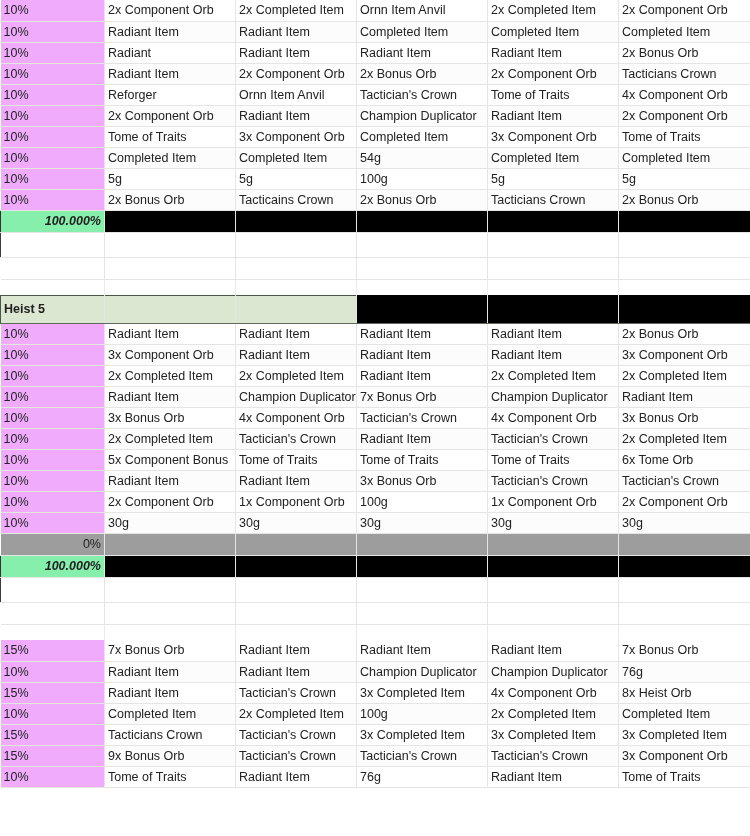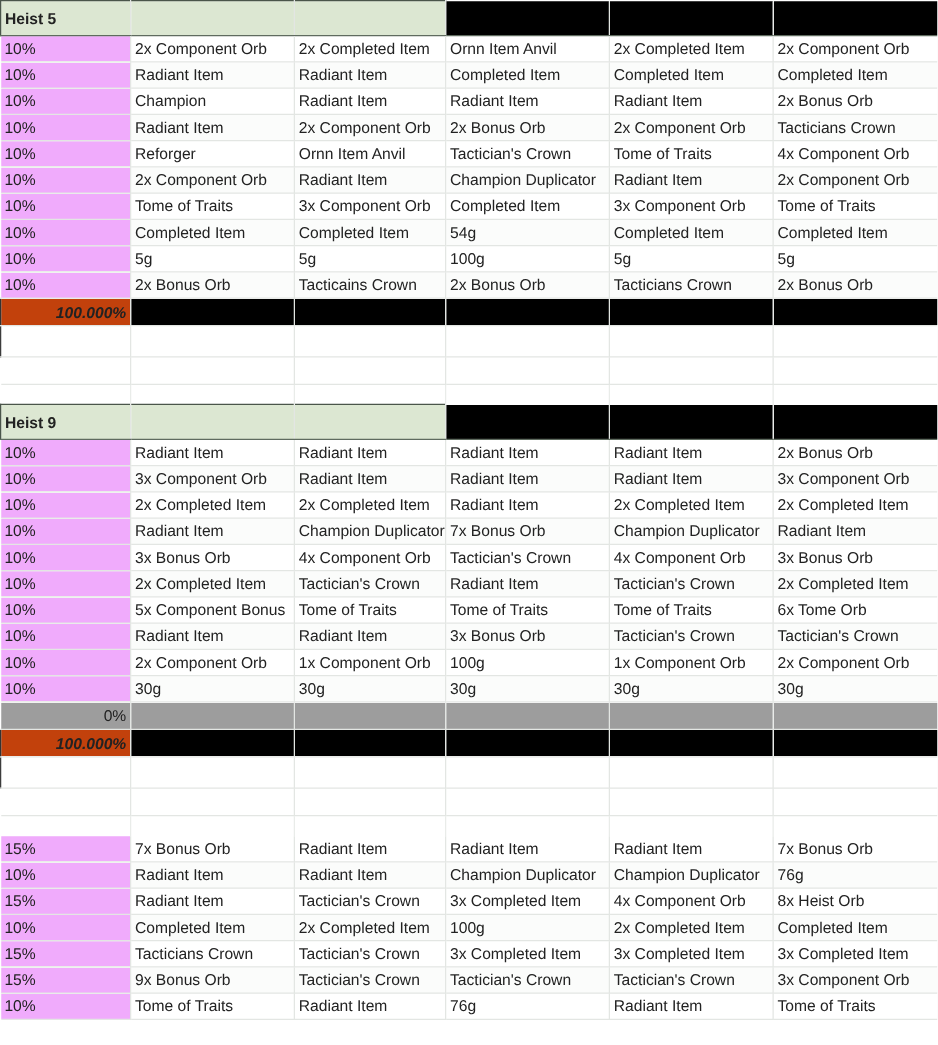--- a/index.html
+++ b/index.html
@@ -74,21 +74,21 @@
   }
   td.title-black {
     background: #000000;
     border-right: 1px solid #000000;
     border-bottom: 1px solid #000000;
   }
 
   
   tr.total-row td { height: 22px; }
   td.total-pct {
-    background: #c2410c;
+    background: #86efac;
     text-align: right;
     padding-right: 6px;
     font-style: italic;
     font-weight: bold;
     font-size: 13px;
     color: #111111;
     border: 1px solid #333333;
   }
   td.total-black {
     background: #000000;
@@ -134,150 +134,142 @@
   <table class="grid">
     <colgroup>
       <col class="c0">
         <col class="c1">
         <col class="c2">
         <col class="c3">
         <col class="c4">
         <col class="c5">
     </colgroup>
     <tbody id="grid-body">
+        <tr>
+          <td class="pct">10%</td>
+          <td class="item">2x Component Orb</td>
+          <td class="item">2x Completed Item</td>
+          <td class="item">Ornn Item Anvil</td>
+          <td class="item">2x Completed Item</td>
+          <td class="item">2x Component Orb</td>
+        </tr>
+        <tr>
+          <td class="pct">10%</td>
+          <td class="item alt">Radiant Item</td>
+          <td class="item alt">Radiant Item</td>
+          <td class="item alt">Completed Item</td>
+          <td class="item alt">Completed Item</td>
+          <td class="item alt">Completed Item</td>
+        </tr>
+        <tr>
+          <td class="pct">10%</td>
+          <td class="item">Radiant</td>
+          <td class="item">Radiant Item</td>
+          <td class="item">Radiant Item</td>
+          <td class="item">Radiant Item</td>
+          <td class="item">2x Bonus Orb</td>
+        </tr>
+        <tr>
+          <td class="pct">10%</td>
+          <td class="item alt">Radiant Item</td>
+          <td class="item alt">2x Component Orb</td>
+          <td class="item alt">2x Bonus Orb</td>
+          <td class="item alt">2x Component Orb</td>
+          <td class="item alt">Tacticians Crown</td>
+        </tr>
+        <tr>
+          <td class="pct">10%</td>
+          <td class="item">Reforger</td>
+          <td class="item">Ornn Item Anvil</td>
+          <td class="item">Tactician's Crown</td>
+          <td class="item">Tome of Traits</td>
+          <td class="item">4x Component Orb</td>
+        </tr>
+        <tr>
+          <td class="pct">10%</td>
+          <td class="item alt">2x Component Orb</td>
+          <td class="item alt">Radiant Item</td>
+          <td class="item alt">Champion Duplicator</td>
+          <td class="item alt">Radiant Item</td>
+          <td class="item alt">2x Component Orb</td>
+        </tr>
+        <tr>
+          <td class="pct">10%</td>
+          <td class="item">Tome of Traits</td>
+          <td class="item">3x Component Orb</td>
+          <td class="item">Completed Item</td>
+          <td class="item">3x Component Orb</td>
+          <td class="item">Tome of Traits</td>
+        </tr>
+        <tr>
+          <td class="pct">10%</td>
+          <td class="item alt">Completed Item</td>
+          <td class="item alt">Completed Item</td>
+          <td class="item alt">54g</td>
+          <td class="item alt">Completed Item</td>
+          <td class="item alt">Completed Item</td>
+        </tr>
+        <tr>
+          <td class="pct">10%</td>
+          <td class="item">5g</td>
+          <td class="item">5g</td>
+          <td class="item">100g</td>
+          <td class="item">5g</td>
+          <td class="item">5g</td>
+        </tr>
+        <tr>
+          <td class="pct">10%</td>
+          <td class="item alt">2x Bonus Orb</td>
+          <td class="item alt">Tacticains Crown</td>
+          <td class="item alt">2x Bonus Orb</td>
+          <td class="item alt">Tacticians Crown</td>
+          <td class="item alt">2x Bonus Orb</td>
+        </tr>
+        <tr class="total-row">
+          <td class="total-pct">100.000%</td>
+          <td class="total-black"></td>
+          <td class="total-black"></td>
+          <td class="total-black"></td>
+          <td class="total-black"></td>
+          <td class="total-black"></td>
+        </tr>
+        <tr class="spacer-bordered">
+          <td class="sp-box"></td>
+          <td class="sp-box"></td>
+          <td class="sp-box"></td>
+          <td class="sp-plain"></td>
+          <td class="sp-plain"></td>
+          <td class="sp-plain"></td>
+        </tr>
+        <tr class="spacer-plain">
+          <td class="sp-plain"></td>
+          <td class="sp-plain"></td>
+          <td class="sp-plain"></td>
+          <td class="sp-plain"></td>
+          <td class="sp-plain"></td>
+          <td class="sp-plain"></td>
+        </tr>
+        <tr class="spacer-gap">
+          <td></td>
+          <td></td>
+          <td></td>
+          <td></td>
+          <td></td>
+          <td></td>
+        </tr>
         <tr class="title-row">
           <td class="title-cell">Heist 5</td>
           <td class="title-green"></td>
           <td class="title-green"></td>
           <td class="title-black"></td>
           <td class="title-black"></td>
           <td class="title-black"></td>
         </tr>
         <tr>
           <td class="pct">10%</td>
-          <td class="item">2x Component Orb</td>
-          <td class="item">2x Completed Item</td>
-          <td class="item">Ornn Item Anvil</td>
-          <td class="item">2x Completed Item</td>
-          <td class="item">2x Component Orb</td>
-        </tr>
-        <tr>
-          <td class="pct">10%</td>
-          <td class="item alt">Radiant Item</td>
-          <td class="item alt">Radiant Item</td>
-          <td class="item alt">Completed Item</td>
-          <td class="item alt">Completed Item</td>
-          <td class="item alt">Completed Item</td>
-        </tr>
-        <tr>
-          <td class="pct">10%</td>
-          <td class="item">Champion</td>
-          <td class="item">Radiant Item</td>
-          <td class="item">Radiant Item</td>
-          <td class="item">Radiant Item</td>
-          <td class="item">2x Bonus Orb</td>
-        </tr>
-        <tr>
-          <td class="pct">10%</td>
-          <td class="item alt">Radiant Item</td>
-          <td class="item alt">2x Component Orb</td>
-          <td class="item alt">2x Bonus Orb</td>
-          <td class="item alt">2x Component Orb</td>
-          <td class="item alt">Tacticians Crown</td>
-        </tr>
-        <tr>
-          <td class="pct">10%</td>
-          <td class="item">Reforger</td>
-          <td class="item">Ornn Item Anvil</td>
-          <td class="item">Tactician's Crown</td>
-          <td class="item">Tome of Traits</td>
-          <td class="item">4x Component Orb</td>
-        </tr>
-        <tr>
-          <td class="pct">10%</td>
-          <td class="item alt">2x Component Orb</td>
-          <td class="item alt">Radiant Item</td>
-          <td class="item alt">Champion Duplicator</td>
-          <td class="item alt">Radiant Item</td>
-          <td class="item alt">2x Component Orb</td>
-        </tr>
-        <tr>
-          <td class="pct">10%</td>
-          <td class="item">Tome of Traits</td>
-          <td class="item">3x Component Orb</td>
-          <td class="item">Completed Item</td>
-          <td class="item">3x Component Orb</td>
-          <td class="item">Tome of Traits</td>
-        </tr>
-        <tr>
-          <td class="pct">10%</td>
-          <td class="item alt">Completed Item</td>
-          <td class="item alt">Completed Item</td>
-          <td class="item alt">54g</td>
-          <td class="item alt">Completed Item</td>
-          <td class="item alt">Completed Item</td>
-        </tr>
-        <tr>
-          <td class="pct">10%</td>
-          <td class="item">5g</td>
-          <td class="item">5g</td>
-          <td class="item">100g</td>
-          <td class="item">5g</td>
-          <td class="item">5g</td>
-        </tr>
-        <tr>
-          <td class="pct">10%</td>
-          <td class="item alt">2x Bonus Orb</td>
-          <td class="item alt">Tacticains Crown</td>
-          <td class="item alt">2x Bonus Orb</td>
-          <td class="item alt">Tacticians Crown</td>
-          <td class="item alt">2x Bonus Orb</td>
-        </tr>
-        <tr class="total-row">
-          <td class="total-pct">100.000%</td>
-          <td class="total-black"></td>
-          <td class="total-black"></td>
-          <td class="total-black"></td>
-          <td class="total-black"></td>
-          <td class="total-black"></td>
-        </tr>
-        <tr class="spacer-bordered">
-          <td class="sp-box"></td>
-          <td class="sp-box"></td>
-          <td class="sp-box"></td>
-          <td class="sp-plain"></td>
-          <td class="sp-plain"></td>
-          <td class="sp-plain"></td>
-        </tr>
-        <tr class="spacer-plain">
-          <td class="sp-plain"></td>
-          <td class="sp-plain"></td>
-          <td class="sp-plain"></td>
-          <td class="sp-plain"></td>
-          <td class="sp-plain"></td>
-          <td class="sp-plain"></td>
-        </tr>
-        <tr class="spacer-gap">
-          <td></td>
-          <td></td>
-          <td></td>
-          <td></td>
-          <td></td>
-          <td></td>
-        </tr>
-        <tr class="title-row">
-          <td class="title-cell">Heist 9</td>
-          <td class="title-green"></td>
-          <td class="title-green"></td>
-          <td class="title-black"></td>
-          <td class="title-black"></td>
-          <td class="title-black"></td>
-        </tr>
-        <tr>
-          <td class="pct">10%</td>
           <td class="item">Radiant Item</td>
           <td class="item">Radiant Item</td>
           <td class="item">Radiant Item</td>
           <td class="item">Radiant Item</td>
           <td class="item">2x Bonus Orb</td>
         </tr>
         <tr>
           <td class="pct">10%</td>
           <td class="item alt">3x Component Orb</td>
           <td class="item alt">Radiant Item</td>

